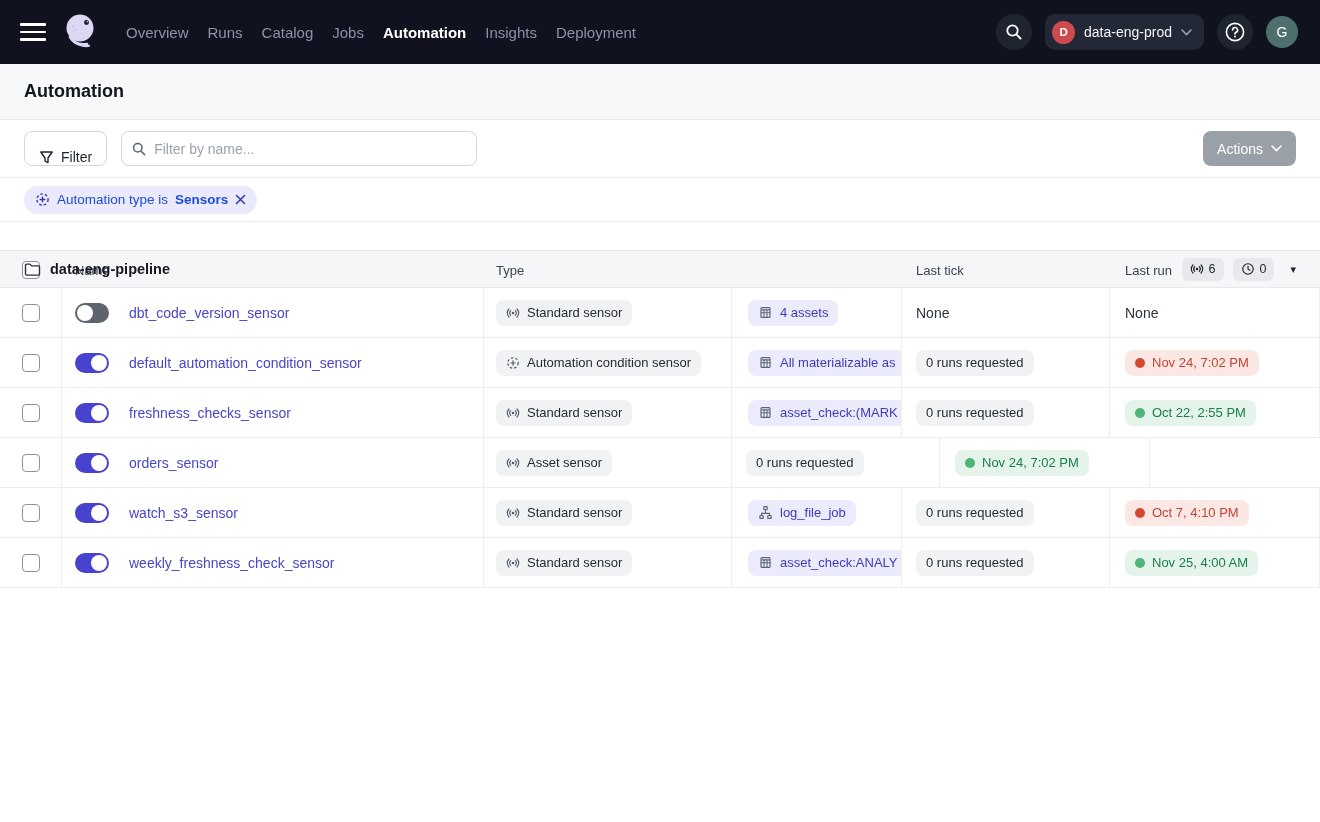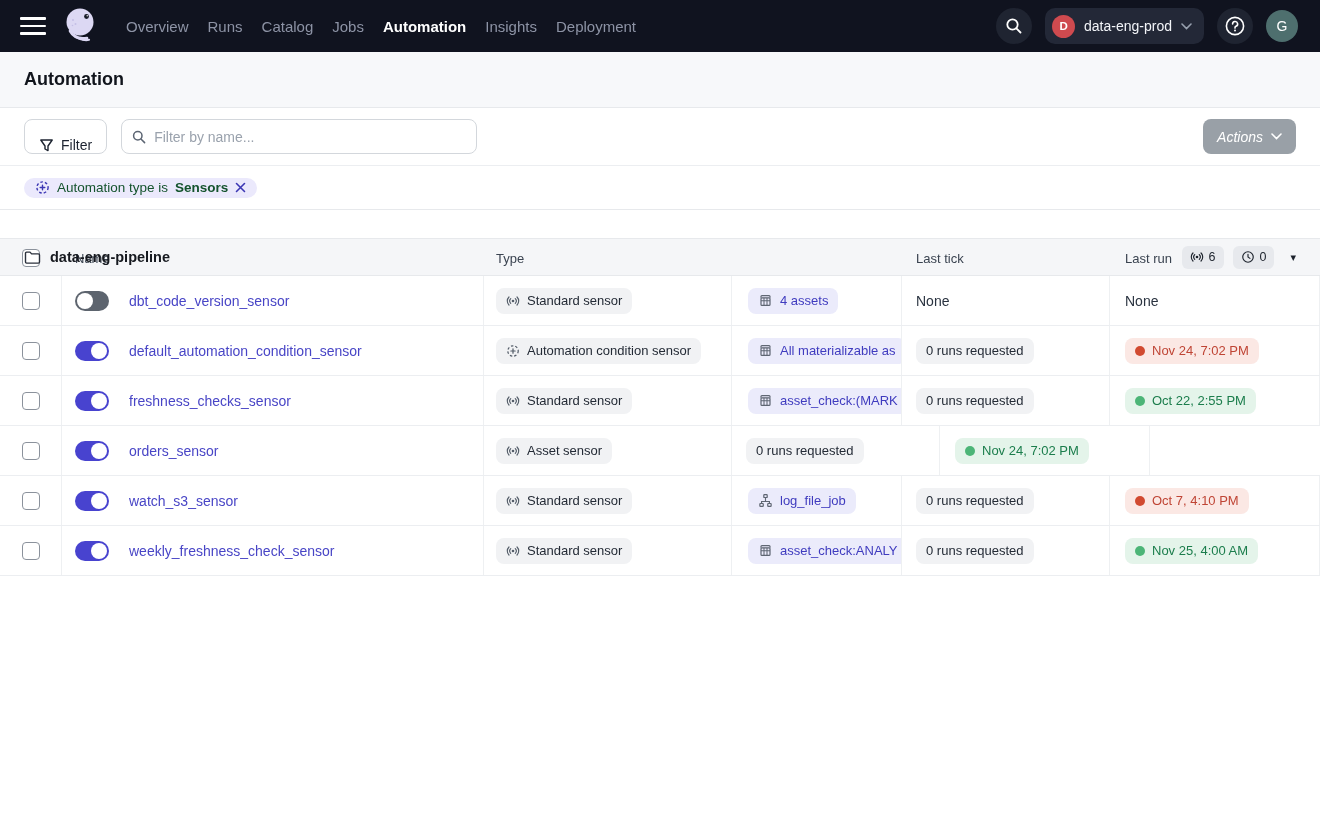--- a/index.html
+++ b/index.html
@@ -1,20 +1,20 @@
 <!DOCTYPE html>
 <html><head>
 <meta charset="utf-8">
 <style>
   * { margin:0; padding:0; box-sizing:border-box; }
   body { font-family:"Liberation Sans","DejaVu Sans",sans-serif; background:#fff; }
   .app { width:1320px; height:822px; background:#fff; overflow:hidden; }
 
   
-  .topnav { height:52px; background:#10131f; display:flex; align-items:center; padding:0 22px 0 20px; }
+  .topnav { height:64px; background:#10131f; display:flex; align-items:center; padding:0 22px 0 20px; }
   .hamburger { width:26px; display:flex; flex-direction:column; gap:5px; cursor:pointer; margin-right:14px; }
   .hamburger span { display:block; height:2.5px; background:#fff; border-radius:1px; }
   .logo { width:44px; height:44px; margin-right:22px; }
   .nav-links { display:flex; align-items:center; gap:19px; }
   .nav-link { font-size:15px; color:#8d93a5; text-decoration:none; cursor:pointer; }
   .nav-link.active { color:#ffffff; font-weight:700; }
   .nav-right { margin-left:auto; display:flex; align-items:center; gap:13px; }
   .icon-btn { width:36px; height:36px; border-radius:50%; background:#1f2431; display:flex; align-items:center; justify-content:center; cursor:pointer; }
   .deploy-pill { height:36px; background:#232837; border-radius:10px; display:flex; align-items:center; gap:9px; padding:0 12px 0 7px; cursor:pointer; }
   .deploy-badge { width:23px; height:23px; border-radius:50%; background:#cf4a4f; color:#fff; font-size:11.5px; font-weight:700; display:flex; align-items:center; justify-content:center; }
@@ -24,25 +24,25 @@
   
   .page-titlebar { height:56px; background:#f7f8fa; border-bottom:1px solid #e7e9ec; display:flex; align-items:center; padding:0 24px; }
   .page-title { font-size:18px; font-weight:700; color:#11151c; }
 
   
   .toolbar { height:58px; background:#fff; border-bottom:1px solid #eceef1; display:flex; align-items:center; padding:0 24px; }
   .filter-btn { height:35px; display:inline-flex; align-items:flex-end; gap:7px; padding:0 14px; border:1px solid #d3d7dc; border-radius:8px; background:#fff; font-size:14px; color:#1c2330; cursor:pointer; }
   .search-box { margin-left:14px; width:356px; height:35px; border:1px solid #d3d7dc; border-radius:8px; display:flex; align-items:center; padding:0 10px; gap:8px; background:#fff; }
   .search-box input { border:none; outline:none; font-size:14px; color:#1c2330; width:100%; font-family:inherit; background:transparent; }
   .search-box input::placeholder { color:#9aa2ad; }
-  .actions-btn { margin-left:auto; height:35px; display:inline-flex; align-items:center; gap:8px; padding:0 14px; background:#99a0a7; border:none; border-radius:8px; color:#fff; font-size:14px; cursor:pointer;font-style:italic; }
+  .actions-btn { margin-left:auto; height:35px; display:inline-flex; align-items:center; gap:8px; padding:0 14px; background:#99a0a7; border:none; border-radius:8px; color:#fff; font-size:14px; cursor:pointer; }
 
   
   .chip-row { height:43px; background:#fff; display:flex; align-items:center; padding:0 24px; }
-  .chip { height:20px; background:#ebe9fc; border-radius:14px; display:inline-flex; align-items:center; gap:7px; padding:0 11px; color:#14532d; font-size:13.5px; }
+  .chip { height:28px; background:#ebe9fc; border-radius:14px; display:inline-flex; align-items:center; gap:7px; padding:0 11px; color:#1d4ed8; font-size:13.5px; }
   .chip .chip-value { font-weight:700; }
   .chip .chip-x { cursor:pointer; display:flex; align-items:center; }
 
   
   .thead { height:30px; border-top:1px solid #e7e9ec; border-bottom:1px solid #e7e9ec; display:flex; align-items:stretch; background:#fff; }
   .thead .hcell { display:flex; align-items:center; font-size:13px; color:#3a4350; border-right:1px solid #e9ebee;margin-top:48px; }
   .hcell:last-child, .cell:last-child { border-right:none; }
 
   .c-check { width:62px; flex:none; display:flex; align-items:center; justify-content:center; }
   .c-name  { width:422px; flex:none; padding-left:13px; }

